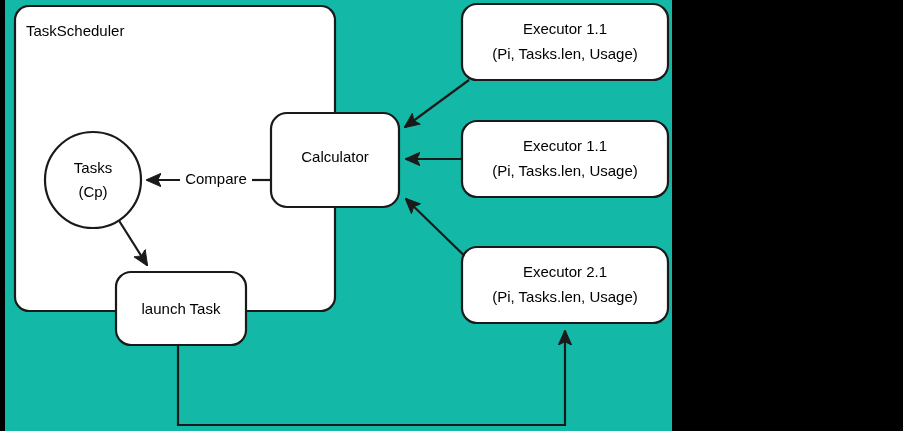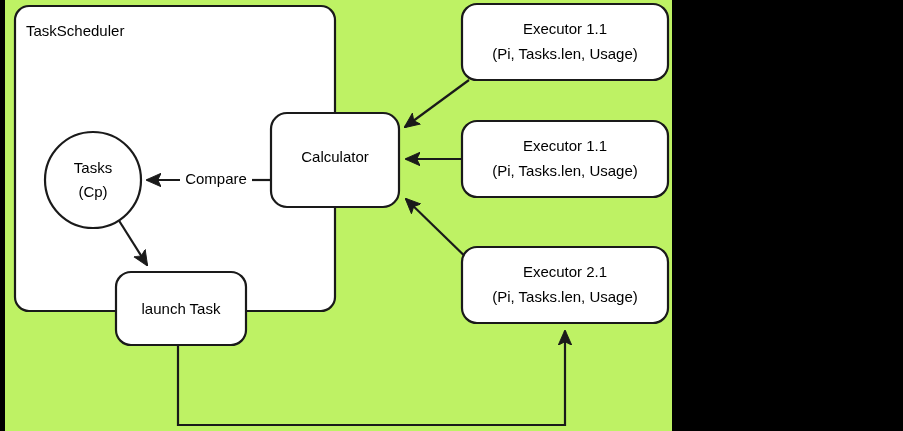--- a/index.html
+++ b/index.html
@@ -18,21 +18,21 @@
     width: 903px;
     height: 431px;
     background: #000000;
   }
   #canvas {
     position: absolute;
     left: 5px;
     top: 0px;
     width: 667px;
     height: 431px;
-    background: #bef264;
+    background: #14b8a6;
   }
   #diagram-svg {
     position: absolute;
     left: 0;
     top: 0;
     width: 667px;
     height: 431px;
     display: block;
   }
   .node-text {

